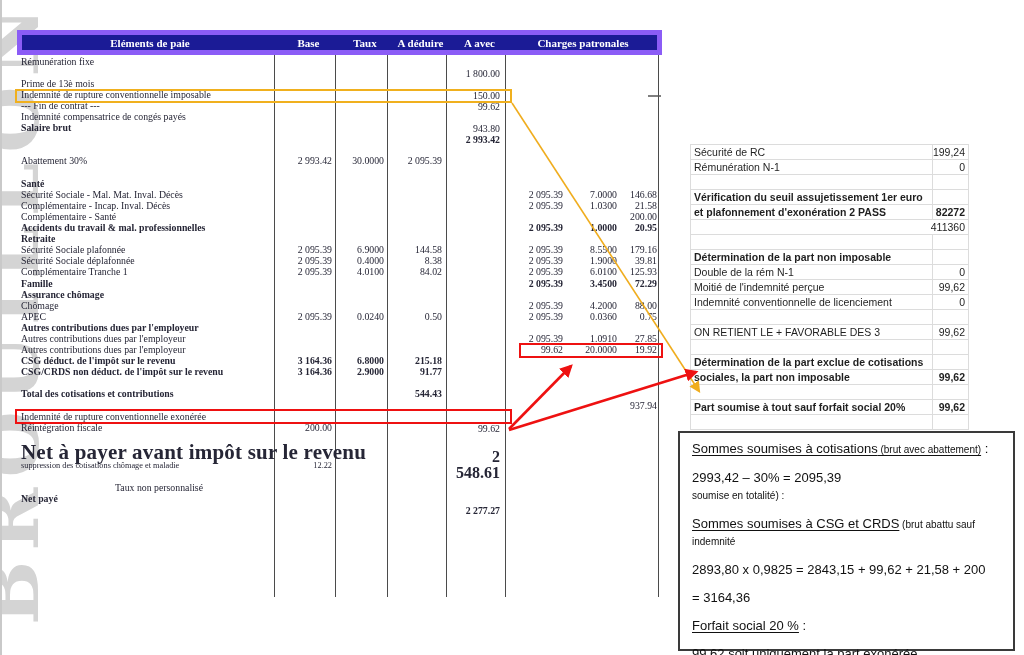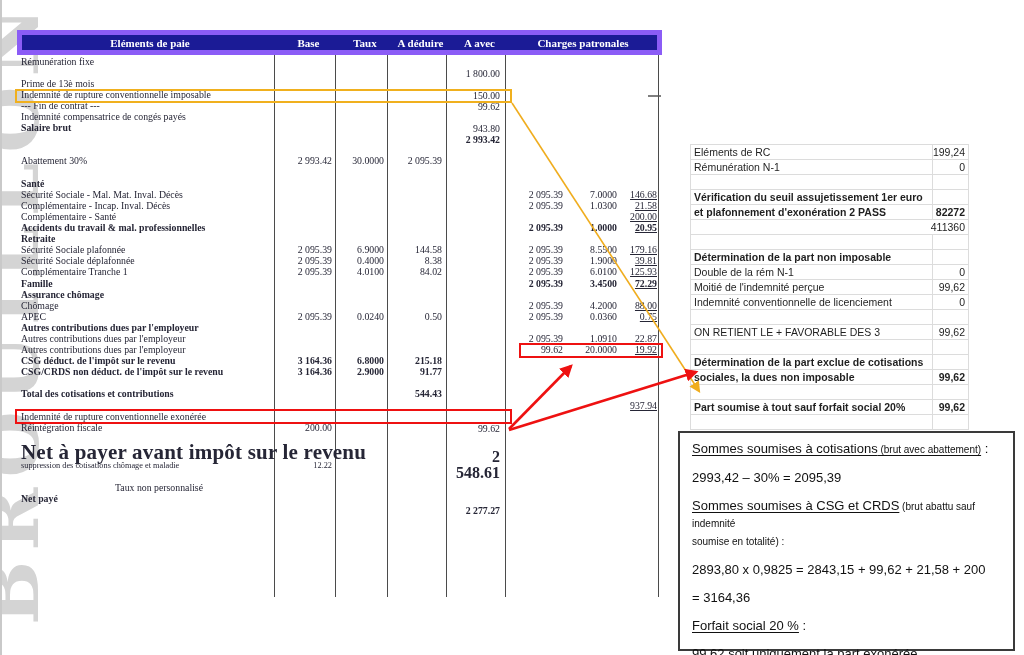--- a/index.html
+++ b/index.html
@@ -23,21 +23,21 @@
   .row{display:flex;height:11.1px;align-items:center;font-size:9.8px;line-height:1;}
   .row.big{height:17px;}
   .row.sm{height:10.2px;font-size:8.3px;}
   .c-label{width:253px;padding-left:4px;white-space:nowrap;overflow:visible;}
   .c-base{width:58px;text-align:right;padding-right:3px;}
   .c-taux{width:49px;text-align:right;padding-right:3px;}
   .c-ded{width:55px;text-align:right;padding-right:4px;}
   .c-pay{width:54px;text-align:right;padding-right:5px;margin-top:24px;}
   .c-cb{width:58px;text-align:right;padding-right:2px;}
   .c-ct{width:52px;text-align:right;padding-right:2px;}
-  .c-cm{flex:1;text-align:right;padding-right:5px;text-decoration:underline;}
+  .c-cm{flex:1;text-align:right;padding-right:5px;}
   .b{font-weight:bold;}
   .big .c-label{font-size:21px;font-weight:bold;letter-spacing:.2px;}
   .big .c-pay{font-size:16px;font-weight:bold;}
   .ind{padding-left:94px;}
   
   .hl-yellow{position:absolute;left:13px;top:89px;width:497px;height:14px;border:2px solid #f0b01e;z-index:5;box-sizing:border-box;}
   .hl-red-row{position:absolute;left:13px;top:409px;width:497px;height:15px;border:2px solid #ee1111;z-index:5;box-sizing:border-box;}
   .hl-red-cp{position:absolute;left:517px;top:343px;width:144px;height:15px;border:2px solid #ee1111;z-index:5;box-sizing:border-box;}
   
   #sideTable{position:absolute;left:688px;top:144px;width:277px;z-index:3;
@@ -333,21 +333,21 @@
         <div class="c-cm"></div>
       </div>
       <div class="row">
         <div class="c-label">Autres contributions dues par l'employeur</div>
         <div class="c-base"></div>
         <div class="c-taux"></div>
         <div class="c-ded"></div>
         <div class="c-pay"></div>
         <div class="c-cb">2 095.39</div>
         <div class="c-ct">1.0910</div>
-        <div class="c-cm">22.87</div>
+        <div class="c-cm">27.85</div>
       </div>
       <div class="row">
         <div class="c-label">Autres contributions dues par l'employeur</div>
         <div class="c-base"></div>
         <div class="c-taux"></div>
         <div class="c-ded"></div>
         <div class="c-pay"></div>
         <div class="c-cb">99.62</div>
         <div class="c-ct">20.0000</div>
         <div class="c-cm">19.92</div>
@@ -483,21 +483,21 @@
         <div class="c-cm"></div>
       </div>
     </div>
 
   <div class="hl-yellow"></div>
   <div class="hl-red-row"></div>
   <div class="hl-red-cp"></div>
 
   <div id="sideTable">
       <div class="strow">
-        <div class="st-label">Eléments de RC</div>
+        <div class="st-label">Sécurité de RC</div>
         <div class="st-value">199,24</div>
       </div>
       <div class="strow">
         <div class="st-label">Rémunération N-1</div>
         <div class="st-value">0</div>
       </div>
       <div class="strow">
         <div class="st-label"></div>
         <div class="st-value"></div>
       </div>
@@ -542,42 +542,42 @@
       </div>
       <div class="strow">
         <div class="st-label"></div>
         <div class="st-value"></div>
       </div>
       <div class="strow">
         <div class="st-label b">Détermination de la part exclue de cotisations</div>
         <div class="st-value b"></div>
       </div>
       <div class="strow">
-        <div class="st-label b">sociales, la dues non imposable</div>
+        <div class="st-label b">sociales, la part non imposable</div>
         <div class="st-value b">99,62</div>
       </div>
       <div class="strow">
         <div class="st-label"></div>
         <div class="st-value"></div>
       </div>
       <div class="strow">
         <div class="st-label b">Part soumise à tout sauf forfait social 20%</div>
         <div class="st-value b">99,62</div>
       </div>
       <div class="strow">
         <div class="st-label"></div>
         <div class="st-value"></div>
       </div>
     </div>
 
   <div id="noteBox">
       <div class="nl"><span class="u">Sommes soumises à cotisations</span><span class="smalltxt u"> (brut avec abattement)</span><span> :</span></div>
       <div class="nl"><span>2993,42 – 30% = 2095,39</span></div>
+      <div class="nl tight"><span class="smalltxt">soumise en totalité) :</span></div>
       <div class="nl"><span class="u">Sommes soumises à CSG et CRDS</span><span class="smalltxt"> (brut abattu sauf indemnité</span></div>
-      <div class="nl tight"><span class="smalltxt">soumise en totalité) :</span></div>
       <div class="nl"><span>2893,80 x 0,9825 = 2843,15 + 99,62 + 21,58 + 200</span></div>
       <div class="nl"><span>= 3164,36</span></div>
       <div class="nl"><span class="u">Forfait social 20 %</span><span> :</span></div>
       <div class="nl"><span>99,62 soit uniquement la part exonérée</span></div>
     </div>
 
   <svg id="overlay" width="1024" height="655">
     <defs>
       <marker id="arrRed" viewBox="0 0 10 10" refX="8" refY="5" markerWidth="5" markerHeight="5" orient="auto-start-reverse">
         <path d="M0,0 L10,5 L0,10 z" fill="#ee1111"></path>

